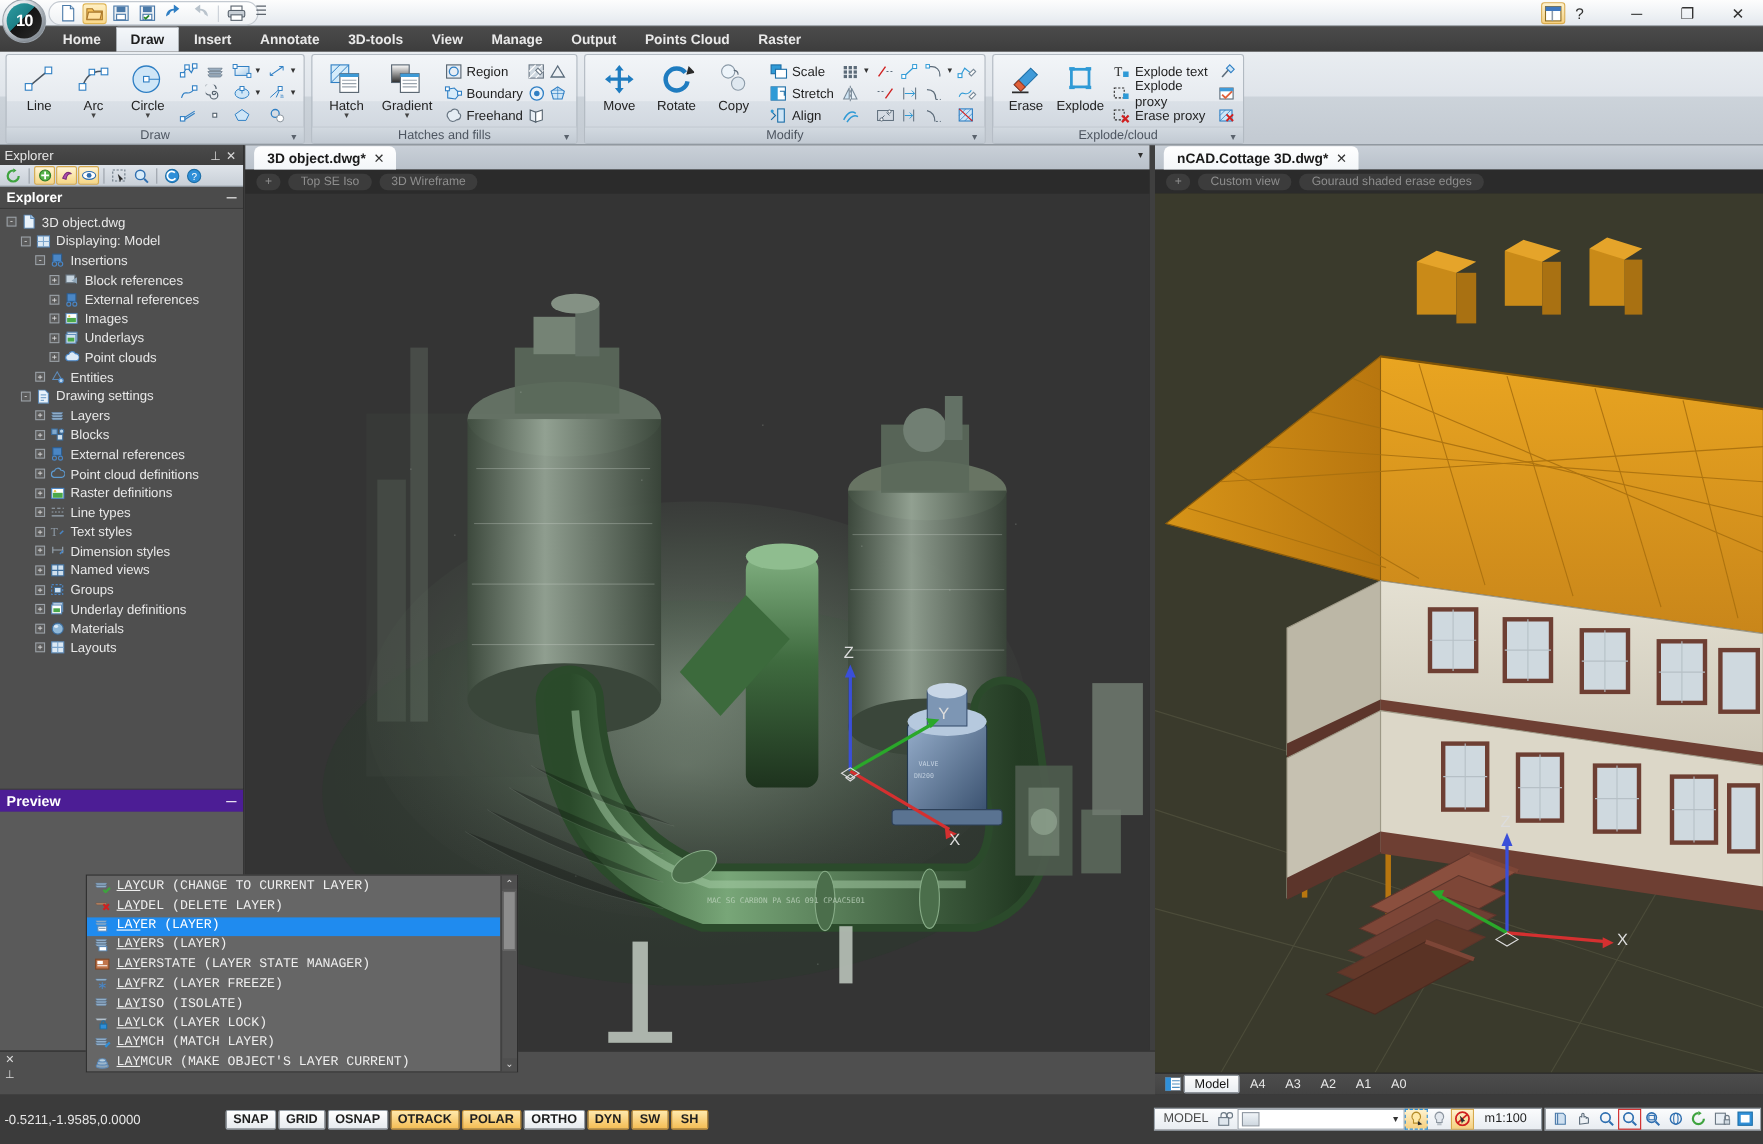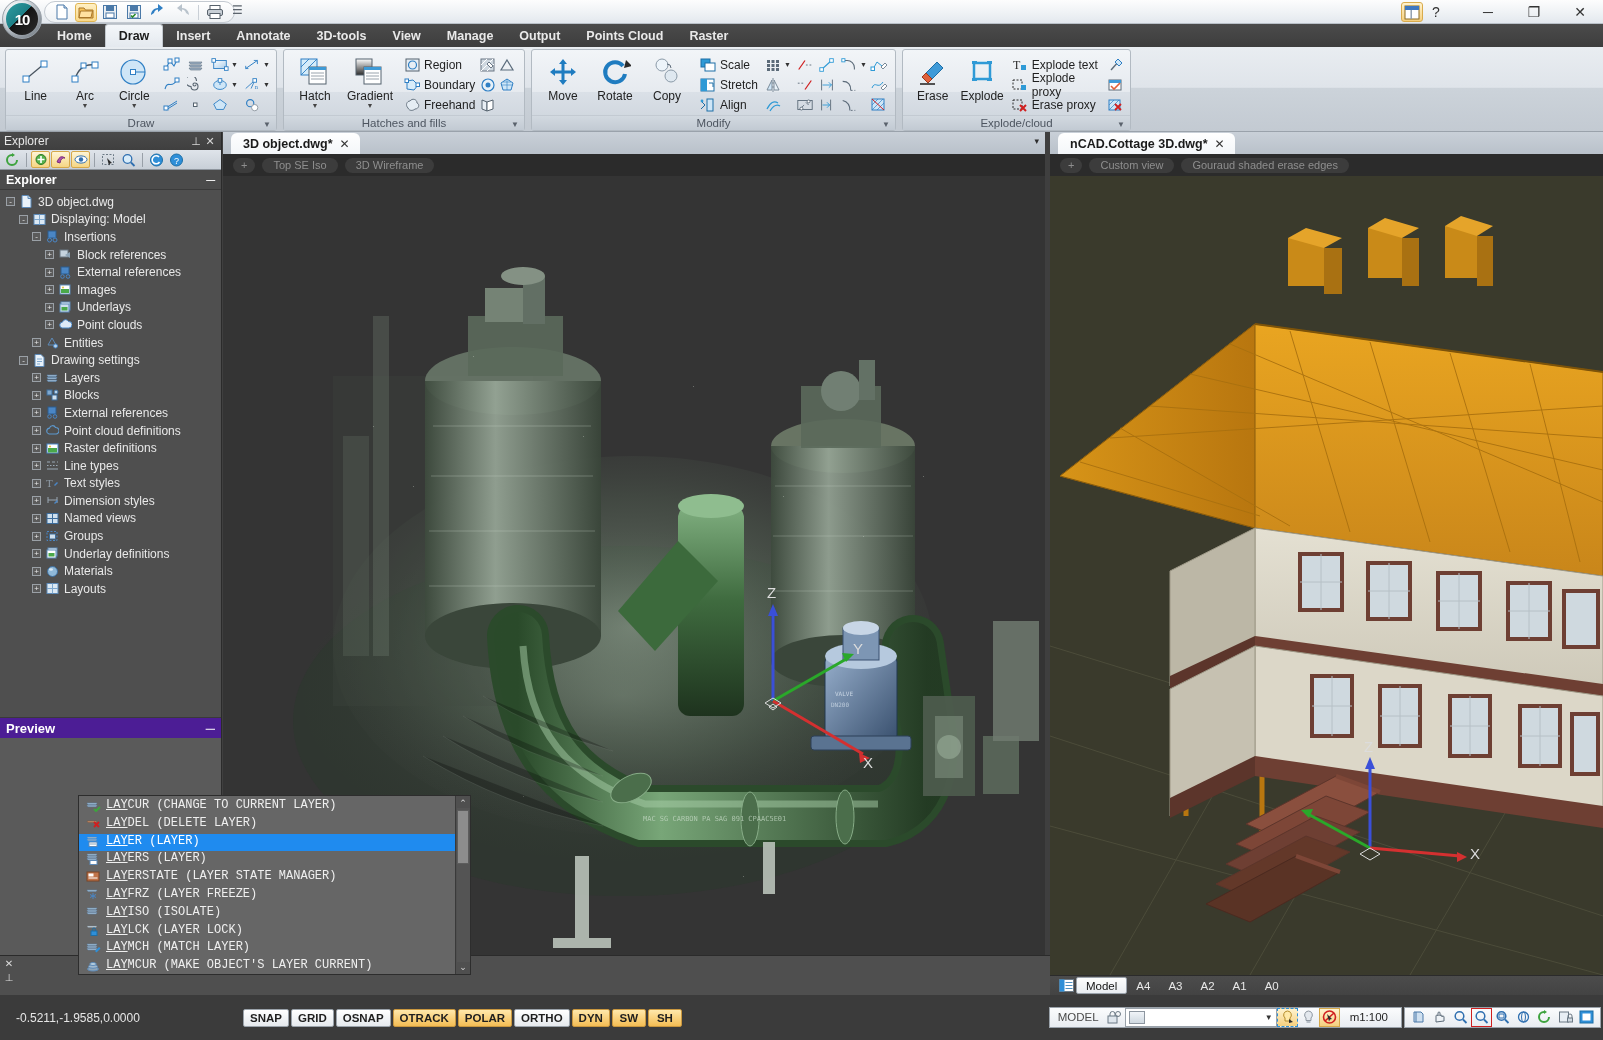--- a/index.html
+++ b/index.html
@@ -240,21 +240,21 @@
     display: flex; align-items: center; padding-left: 2px;
   }
   .caret { display: inline-block; width: 1px; height: 13px; background: #f2f2f2; margin-left: 1px; }
 
   
   #statusbar {
     position: absolute; left: 0; top: 995px; width: 1603px; height: 45px;
     background: #3b3b3b;
     display: flex; align-items: center;
   }
-  #coords { width: 243px; padding-left: 16px; color: #e6e6e6; font-size: 12px; }
+  #coords { width: 205px; padding-left: 4px; color: #e6e6e6; font-size: 12px; }
   .toggles { display: flex; align-items: center; gap: 2px; }
   .tgl {
     height: 18px; min-width: 34px; padding: 0 6px; display: flex; align-items: center; justify-content: center;
     font-size: 11.5px; font-weight: bold; color: #1e1e1e;
     background: linear-gradient(#ffffff,#e6eaee); border: 1px solid #9aa2aa; border-radius: 2px;
     cursor: default;
   }
   .tgl.on { background: linear-gradient(#ffe8ab,#f4bd54); border-color: #c9973f; }
   #status-right {
     position: absolute; right: 2px; top: 9px; height: 26px;

